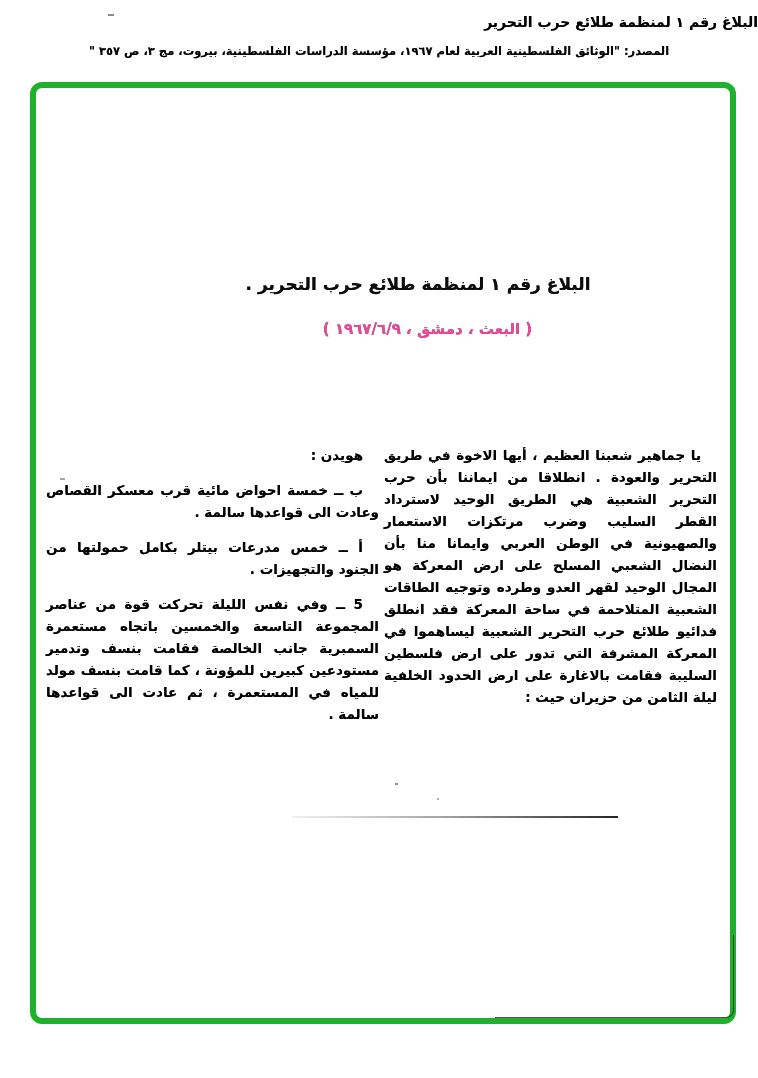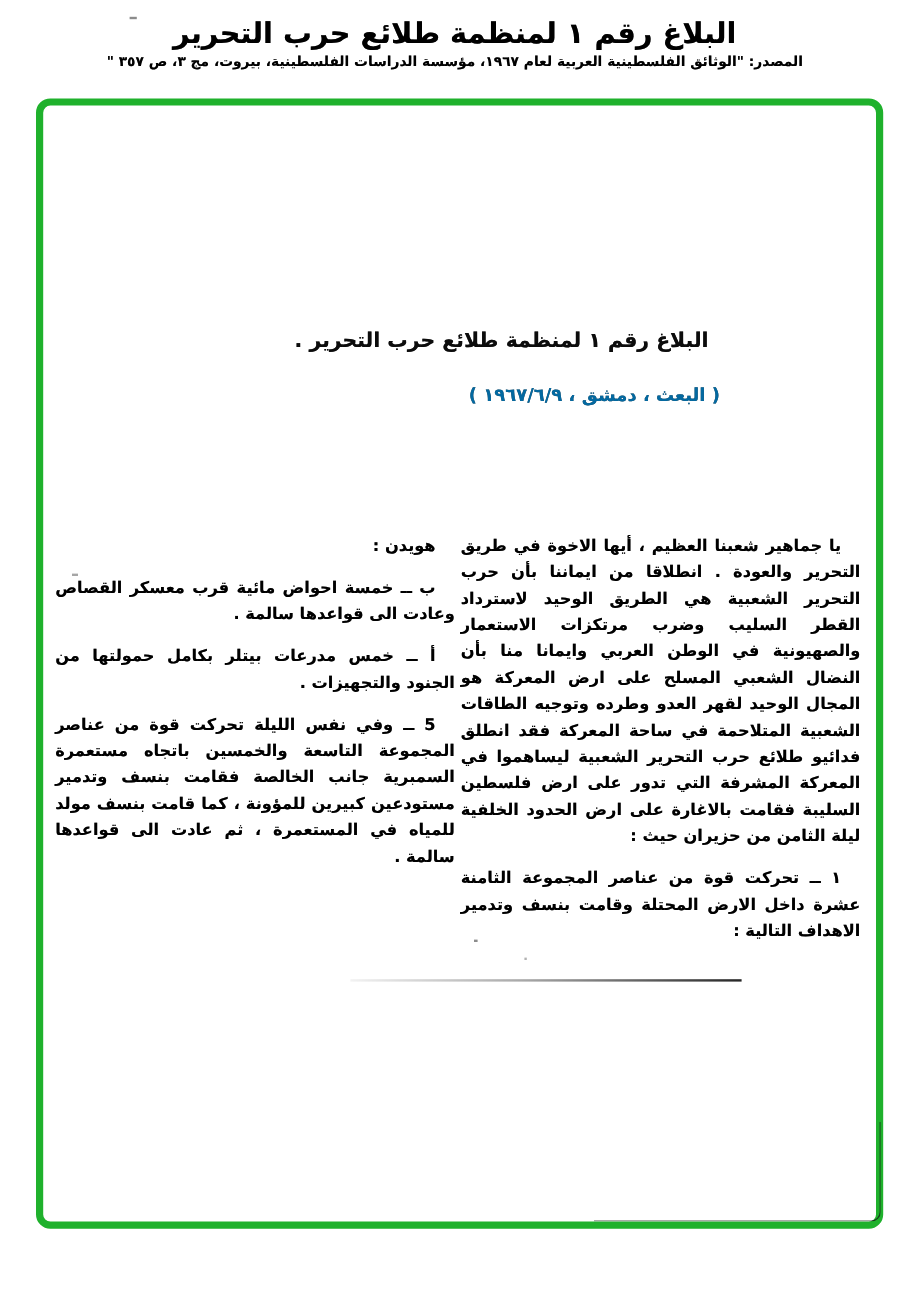--- a/index.html
+++ b/index.html
@@ -7,22 +7,22 @@
     position:relative;
     width:758px;height:1078px;
     background:#ffffff;
     overflow:hidden;
     font-family:"DejaVu Sans",sans-serif;
     color:#101010;
   }
   
   .hdr-title{
     position:absolute;top:14px;left:0;width:758px;
-    text-align:center;direction:rtl;
-    font-size:24px;font-weight:bold;color:#000;
+    text-align:right;direction:rtl;
+    font-size:14px;font-weight:bold;color:#000;
     text-shadow:0 0 .5px rgba(0,0,0,.6);
   }
   .hdr-source{
     position:absolute;top:44px;left:0;width:758px;
     text-align:center;direction:rtl;
     font-size:11.5px;font-weight:bold;color:#000;
     text-shadow:0 0 .4px rgba(0,0,0,.5);
   }
   
   .green-frame{
@@ -33,22 +33,22 @@
   }
   
   .doc-title{
     position:absolute;top:274px;left:218px;width:400px;
     text-align:center;direction:rtl;
     font-size:17px;font-weight:bold;color:#0c0c0c;
     text-shadow:0 0 .5px rgba(0,0,0,.7);
   }
   .doc-dateline{
     position:absolute;top:320px;left:255px;width:345px;
-    text-align:right;direction:rtl;
-    font-size:15px;font-weight:bold;color:#0369a1;
+    text-align:center;direction:rtl;
+    font-size:15px;font-weight:bold;color:#ec4899;
     text-shadow:0 0 .5px rgba(0,0,0,.7);
   }
   .col{
     position:absolute;top:444px;width:333px;
     direction:rtl;
     font-size:13.5px;line-height:22px;font-weight:bold;
     color:#000000;
     text-align:justify;
     text-shadow:0 0 .4px rgba(0,0,0,.55);
   }
@@ -80,21 +80,20 @@
   <div class="hdr-title">البلاغ رقم ١ لمنظمة طلائع حرب التحرير</div>
   <div class="hdr-source">المصدر: "الوثائق الفلسطينية العربية لعام ١٩٦٧، مؤسسة الدراسات الفلسطينية، بيروت، مج ٣، ص ٣٥٧ "</div>
 
   <div class="green-frame"></div>
 
   <div class="doc-title">البلاغ رقم ١ لمنظمة طلائع حرب التحرير .</div>
   <div class="doc-dateline">( البعث ، دمشق ، ١٩٦٧/٦/٩ )</div>
 
   <div class="col col-right">
     <p>يا جماهير شعبنا العظيم ، أيها الاخوة في طريق التحرير والعودة . انطلاقا من ايماننا بأن حرب التحرير الشعبية هي الطريق الوحيد لاسترداد القطر السليب وضرب مرتكزات الاستعمار والصهيونية في الوطن العربي وايمانا منا بأن النضال الشعبي المسلح على ارض المعركة هو المجال الوحيد لقهر العدو وطرده وتوجيه الطاقات الشعبية المتلاحمة في ساحة المعركة فقد انطلق فدائيو طلائع حرب التحرير الشعبية ليساهموا في المعركة المشرفة التي تدور على ارض فلسطين السليبة فقامت بالاغارة على ارض الحدود الخلفية ليلة الثامن من حزيران حيث :</p>
-    <p>١ ــ تحركت قوة من عناصر المجموعة الثامنة عشرة داخل الارض المحتلة وقامت بنسف وتدمير الاهداف التالية :</p>
   </div>
 
   <div class="col col-left">
     <p>هويدن :</p>
     <p>ب ــ خمسة احواض مائية قرب معسكر القصاص وعادت الى قواعدها سالمة .</p>
     <p>أ ــ خمس مدرعات بيتلر بكامل حمولتها من الجنود والتجهيزات .</p>
     <p>5 ــ وفي نفس الليلة تحركت قوة من عناصر المجموعة التاسعة والخمسين باتجاه مستعمرة السمبرية جانب الخالصة فقامت بنسف وتدمير مستودعين كبيرين للمؤونة ، كما قامت بنسف مولد للمياه في المستعمرة ، ثم عادت الى قواعدها سالمة .</p>
   </div>
 
   <div class="fold-line"></div>

